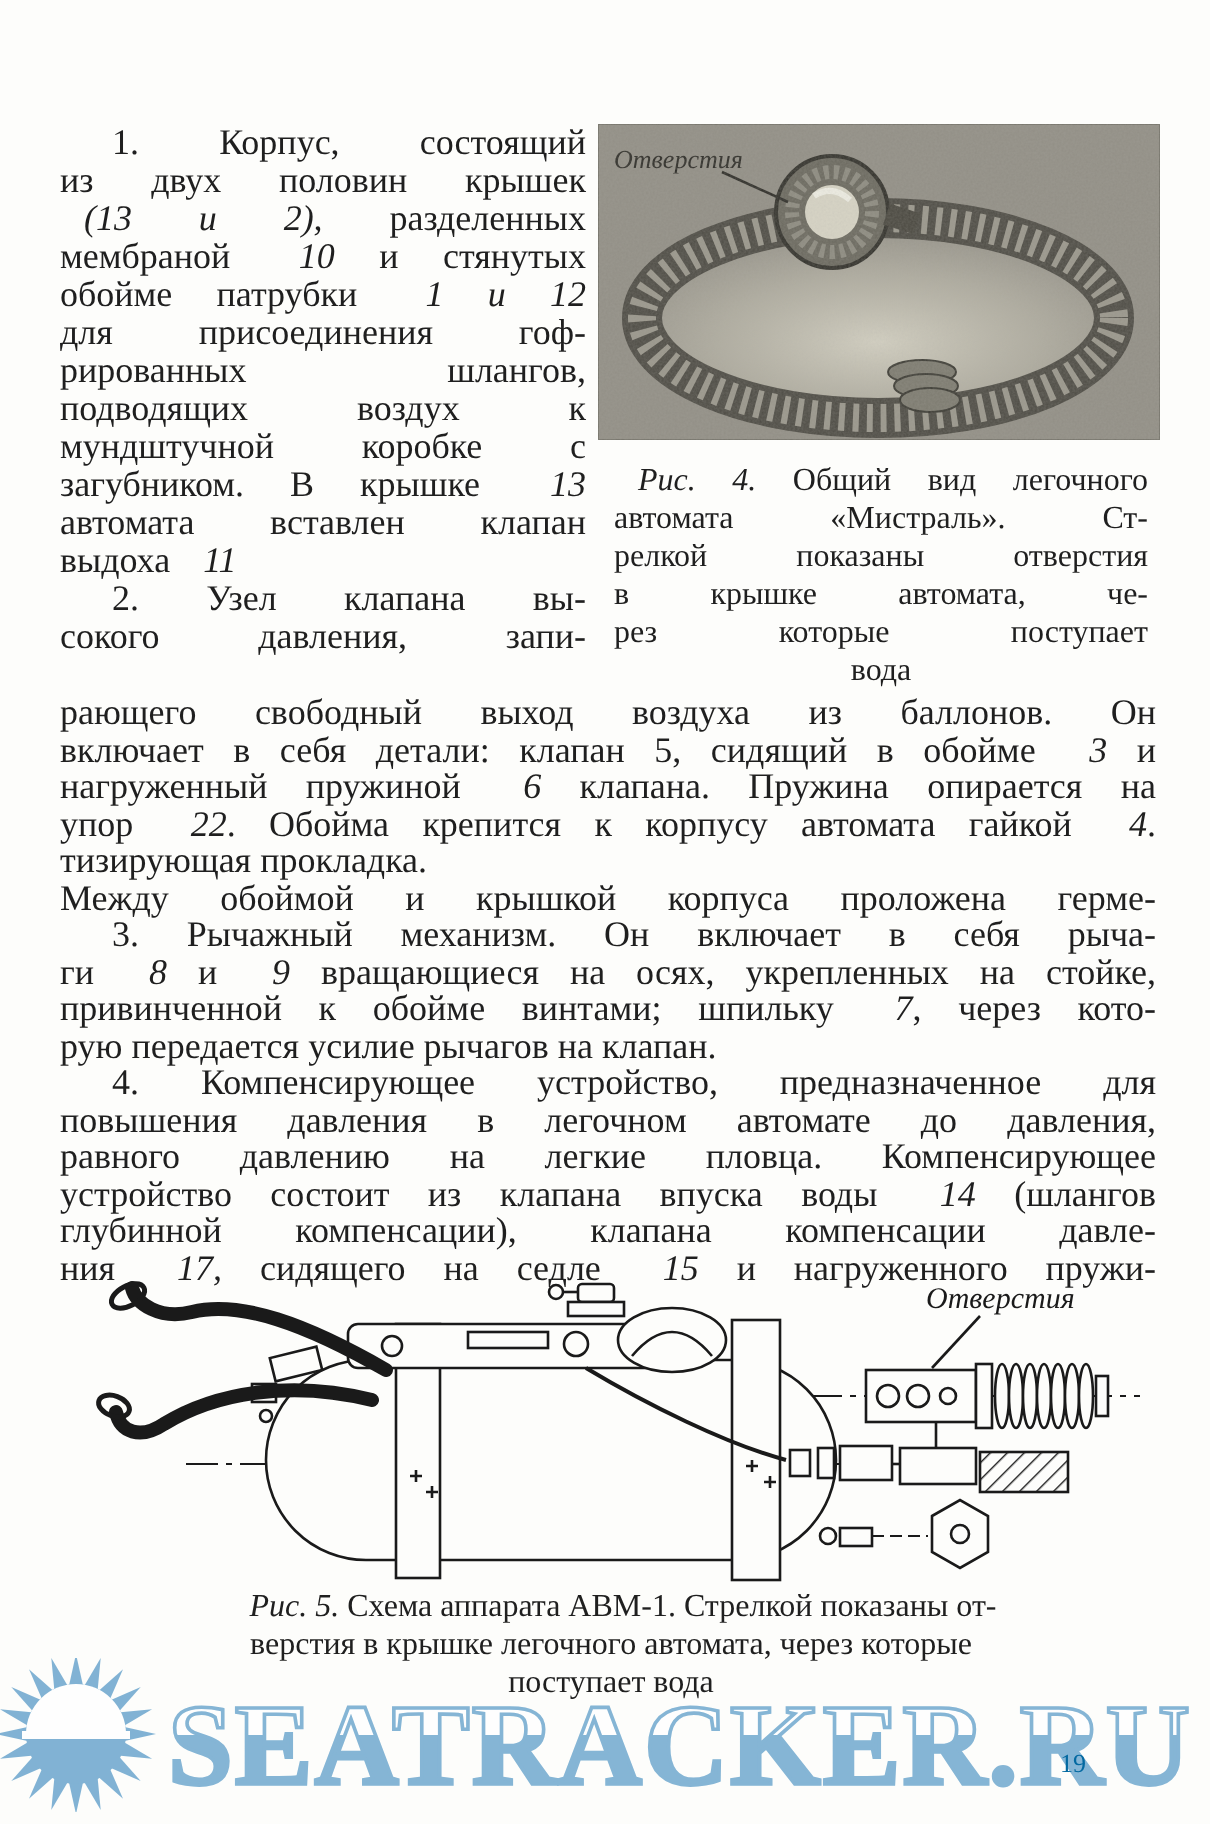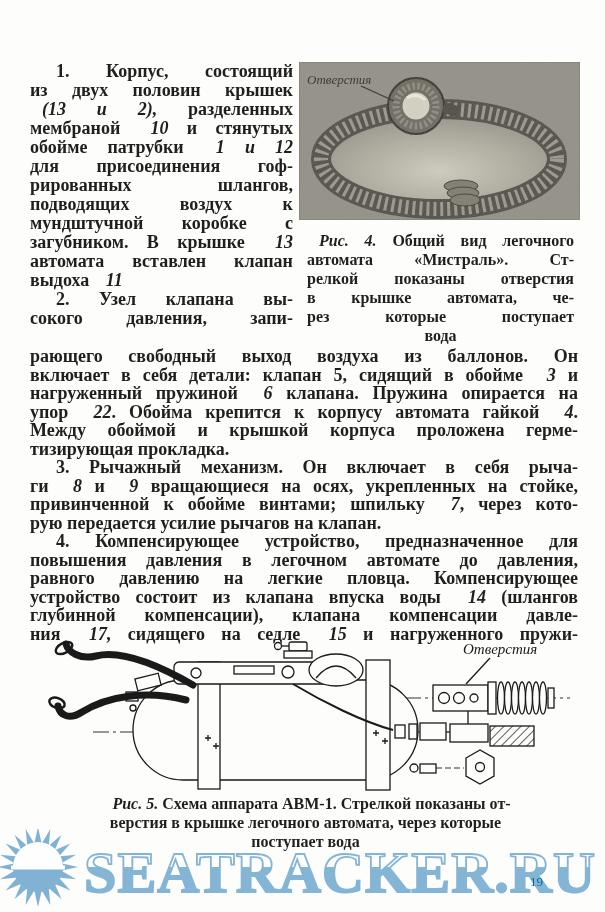--- a/index.html
+++ b/index.html
@@ -2,21 +2,21 @@
 <html><head>
 <meta charset="utf-8">
 <style>
   html,body{margin:0;padding:0;background:#e8e8e8;}
   .page{
     position:relative; width:605px; height:912px; margin:0 auto;
     background:#fdfdfb; overflow:hidden;
     font-family:"Liberation Serif", serif; color:#1f1f1f;
   }
   
-  .ln{ text-align:left;font-weight:bold; }
+  .ln{ text-align:left; }
   .ln.j{ text-align:justify; text-align-last:justify; }
   .ln.c{ text-align:center; text-align-last:center; }
   .ln.ind{ text-indent:26px; }
   .ln i{ font-style:italic;margin-left:12px; }
 
   .left-col{
     position:absolute; left:30px; top:62px; width:263px;
     font-size:18px; line-height:19px;
   }
   .right-col{
@@ -117,22 +117,22 @@
         <div class="ln j"><span>рез которые поступает</span></div>
         <div class="ln c"><span>вода</span></div>
       </div>
   </div>
 
   <div class="body-col">
       <div class="ln j"><span>рающего свободный выход воздуха из баллонов. Он</span></div>
       <div class="ln j"><span>включает в себя детали: клапан 5, сидящий в обойме </span><i>3</i><span> и</span></div>
       <div class="ln j"><span>нагруженный пружиной </span><i>6</i><span> клапана. Пружина опирается на</span></div>
       <div class="ln j"><span>упор </span><i>22</i><span>. Обойма крепится к корпусу автомата гайкой </span><i>4</i><span>.</span></div>
+      <div class="ln"><span>тизирующая прокладка.</span></div>
       <div class="ln j"><span>Между обоймой и крышкой корпуса проложена герме-</span></div>
-      <div class="ln"><span>тизирующая прокладка.</span></div>
       <div class="ln j ind"><span>3. Рычажный механизм. Он включает в себя рыча-</span></div>
       <div class="ln j"><span>ги </span><i>8</i><span> и </span><i>9</i><span> вращающиеся на осях, укрепленных на стойке,</span></div>
       <div class="ln j"><span>привинченной к обойме винтами; шпильку </span><i>7</i><span>, через кото-</span></div>
       <div class="ln"><span>рую передается усилие рычагов на клапан.</span></div>
       <div class="ln j ind"><span>4. Компенсирующее устройство, предназначенное для</span></div>
       <div class="ln j"><span>повышения давления в легочном автомате до давления,</span></div>
       <div class="ln j"><span>равного давлению на легкие пловца. Компенсирующее</span></div>
       <div class="ln j"><span>устройство состоит из клапана впуска воды </span><i>14</i><span> (шлангов</span></div>
       <div class="ln j"><span>глубинной компенсации), клапана компенсации давле-</span></div>
       <div class="ln j"><span>ния </span><i>17,</i><span> сидящего на седле </span><i>15</i><span> и нагруженного пружи-</span></div>

